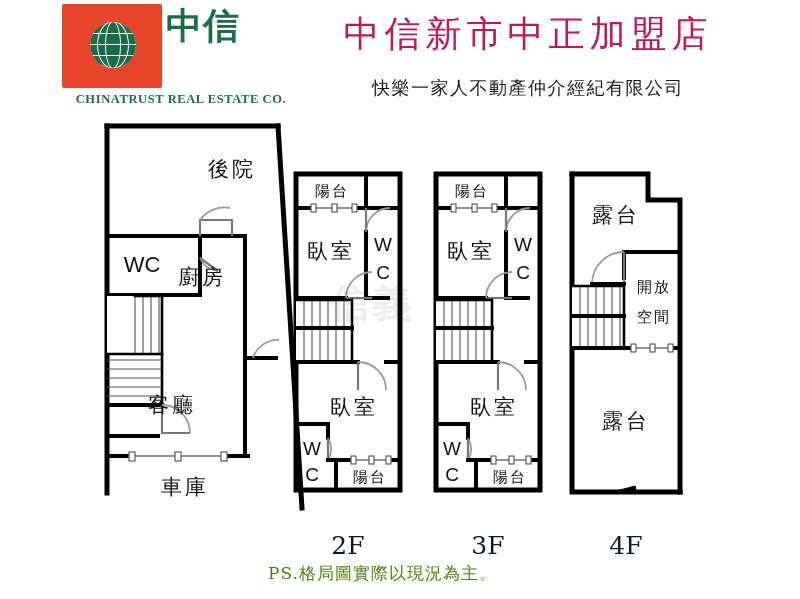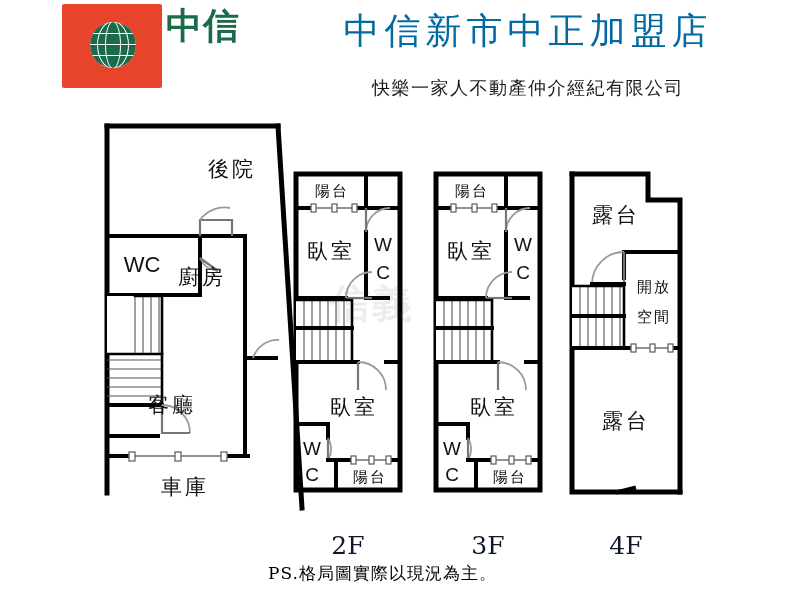--- a/index.html
+++ b/index.html
@@ -33,22 +33,22 @@
 
   .logo-cn{position:absolute;left:104px;top:0px;width:134px;height:86px;
            color:#1b6b4a;font-size:36px;line-height:43px;font-weight:bold;
            font-family:"DejaVu Sans","Liberation Sans",sans-serif;letter-spacing:1px;}
   .logo-cn span{display:block;}
   .logo-en{position:absolute;left:0px;top:88px;width:238px;text-align:center;
            color:#1b6b4a;font-size:12.5px;letter-spacing:0.6px;font-weight:600;
            font-family:"Liberation Serif",serif;}
 
   .title-main{position:absolute;left:318px;top:14px;width:420px;text-align:center;
-              font-size:36px;line-height:40px;letter-spacing:5px;color:#0369a1;
-              font-family:Liberation Mono, monospace;}
+              font-size:36px;line-height:40px;letter-spacing:5px;color:#be185d;
+              font-family:Liberation Serif, serif;}
   .title-sub{position:absolute;left:318px;top:76px;width:420px;text-align:center;
              font-size:18px;letter-spacing:1.5px;color:#1a1a1a;
              font-family:"DejaVu Serif","Liberation Serif",serif;}
 
   
   .plans{position:absolute;left:0;top:108px;width:784px;height:440px;}
   svg.plan{position:absolute;display:block;}
 
   .wall{stroke:#000;fill:none;stroke-linecap:square;stroke-linejoin:miter;}
   .w-out{stroke-width:5;}
@@ -70,21 +70,21 @@
                font-size:25px;color:#0f172a;text-align:center;}
 
   .watermark{position:absolute;left:330px;top:168px;width:190px;height:92px;
              opacity:0.085;pointer-events:none;}
   .watermark .wmt{font-family:"DejaVu Sans","Liberation Sans",sans-serif;
                   font-size:40px;font-weight:bold;color:#3a3a3a;letter-spacing:2px;
                   white-space:nowrap;}
 
   .footer-note{position:absolute;left:268px;top:562px;width:420px;
                font-family:"DejaVu Serif","Liberation Serif",serif;
-               font-size:17px;letter-spacing:1px;color:#000000;text-align:left;}
+               font-size:17px;letter-spacing:1px;color:#4d7c0f;text-align:left;}
 </style>
 </head>
 <body>
 
 <div class="sheet">
 
   <div class="header">
 
     <div class="logo-wrap">
       <div class="logo-mark">
@@ -97,20 +97,21 @@
             <div class="mer m2"></div>
             <div class="mer m3"></div>
           <div class="par p1"></div>
             <div class="par p2"></div>
             <div class="par p3"></div>
         </div>
       </div>
       <div class="logo-cn">
         <span>中信</span>
       </div>
+      <div class="logo-en">CHINATRUST REAL ESTATE CO.</div>
     </div>
 
     <div class="title-main">中信新市中正加盟店</div>
     <div class="title-sub">快樂一家人不動產仲介經紀有限公司</div>
   </div>
 
   <div class="plans">
 
     <svg class="plan" style="left:80px;top:0px;" width="230" height="420" viewBox="0 0 230 420">
 

